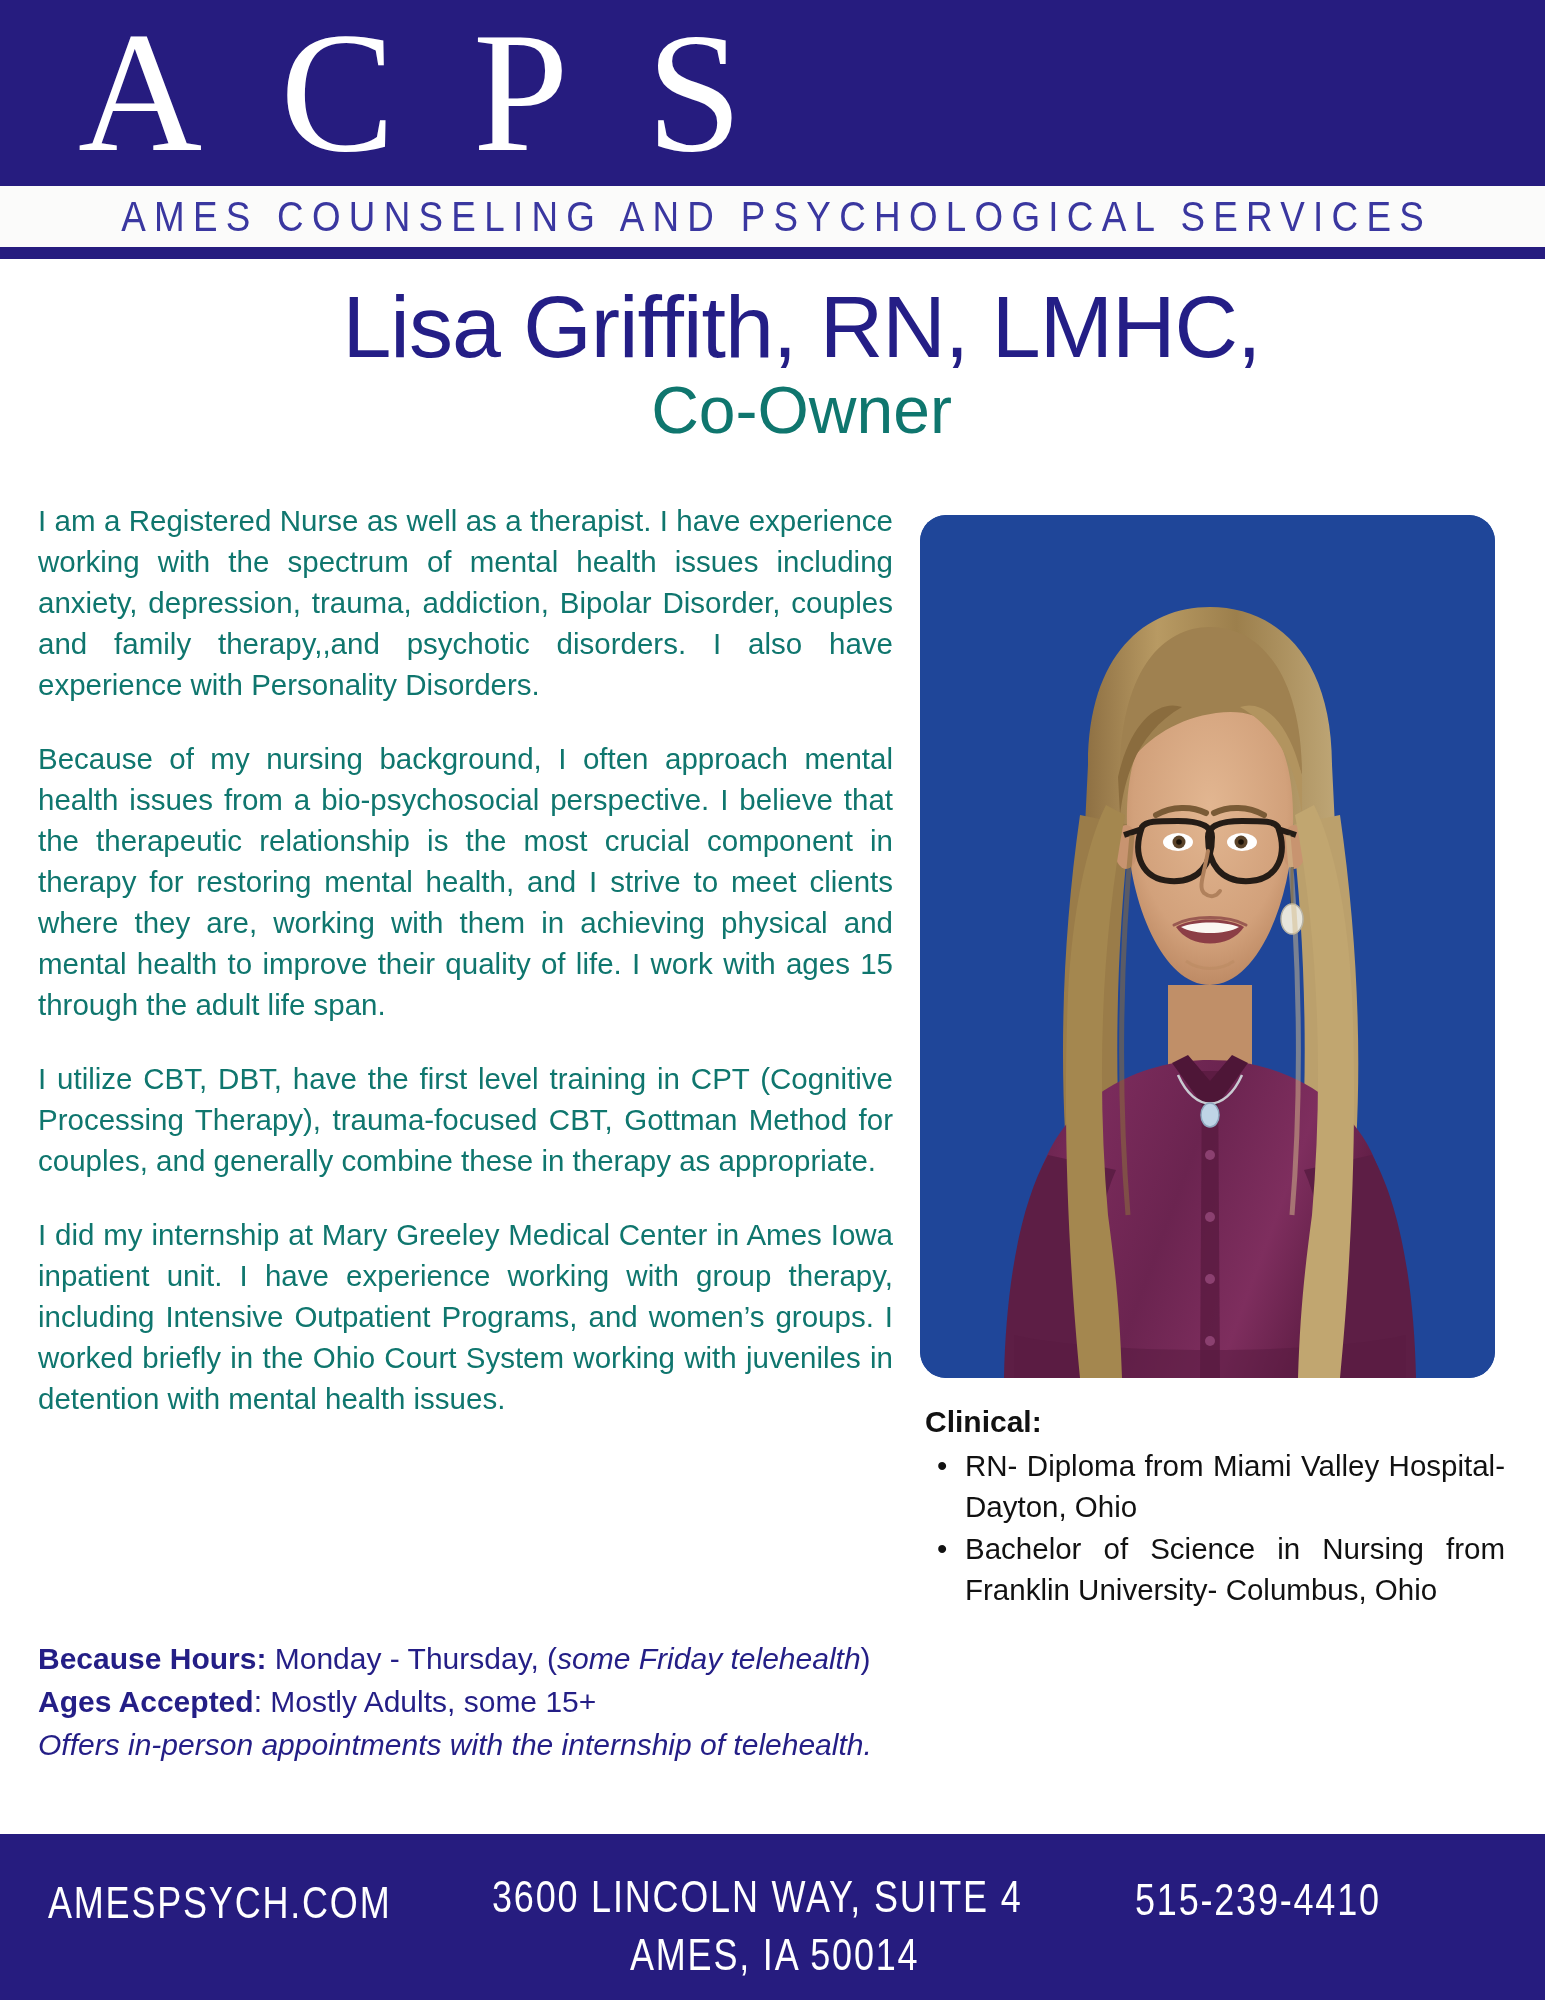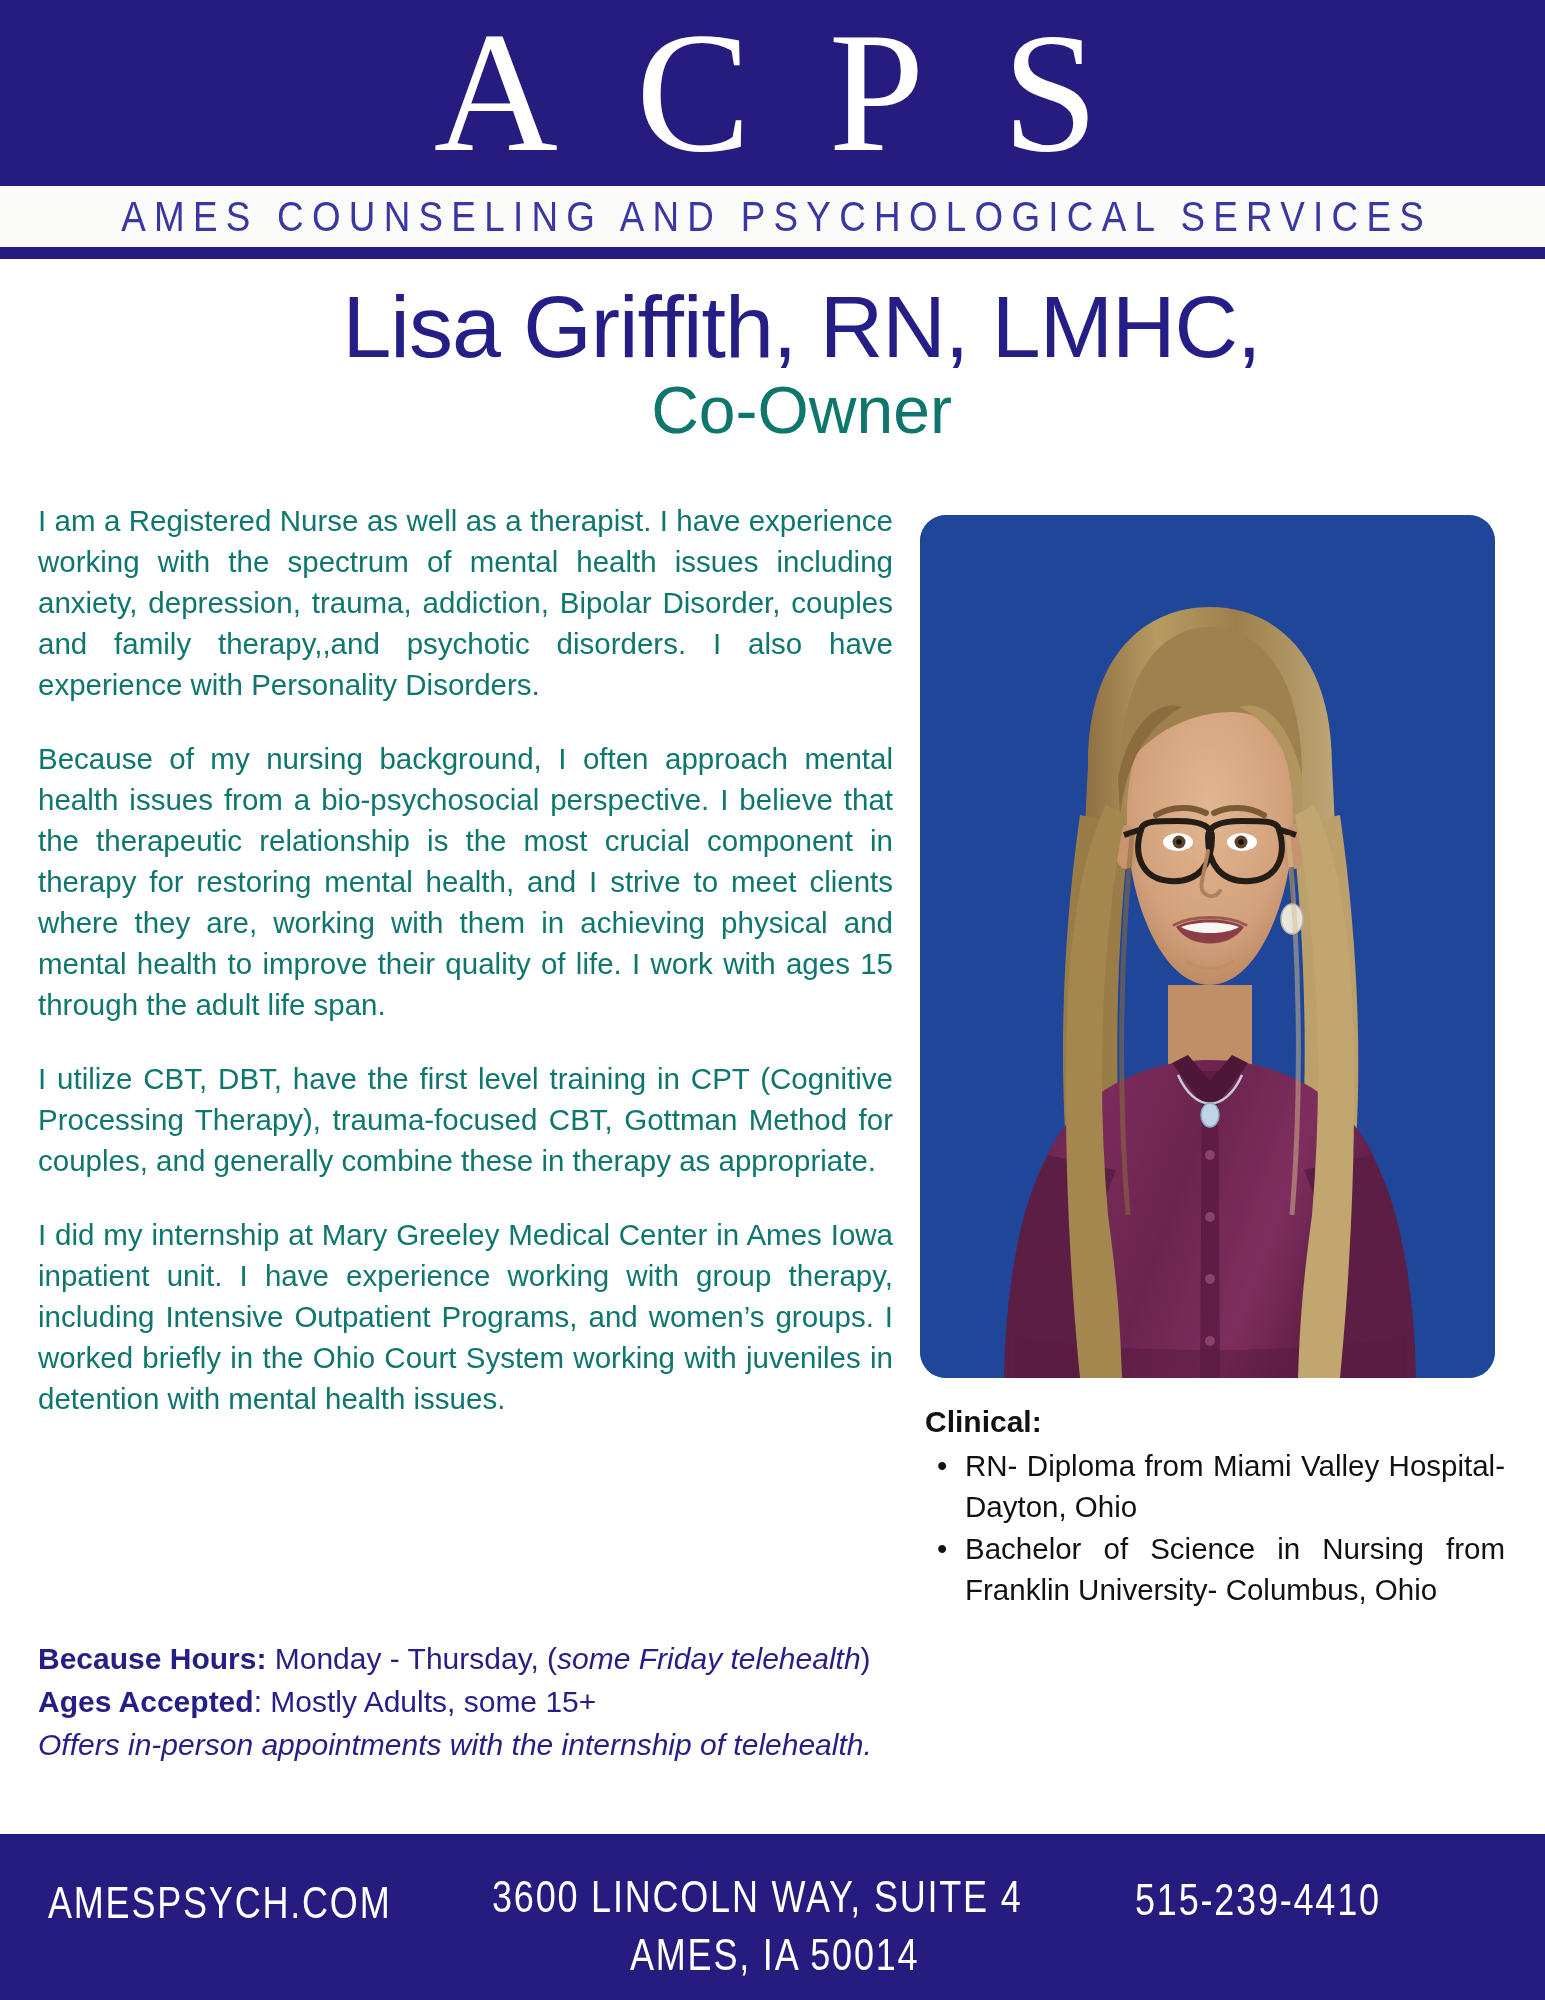--- a/index.html
+++ b/index.html
@@ -20,29 +20,28 @@
     position: absolute;
     left: 0; top: 0;
     width: 1545px;
     height: 186px;
     background: #261C7F;
   }
   #brand-acronym {
     position: absolute;
     left: 0; top: 6px;
     width: 1502px;
-    text-align: center;
+    text-align: left;
     color: #ffffff;
     font-family: "Liberation Serif", serif;
     font-size: 172px;
     line-height: 172px;
     font-weight: 300;
     letter-spacing: 78px;
     text-indent: 78px;
-    padding-left: 15px;
   }
   #brand-subband {
     position: absolute;
     left: 0; top: 186px;
     width: 1545px;
     height: 61px;
     background: #fbfbfa;
     padding-left: 32px;
   }
   #brand-fullname {

